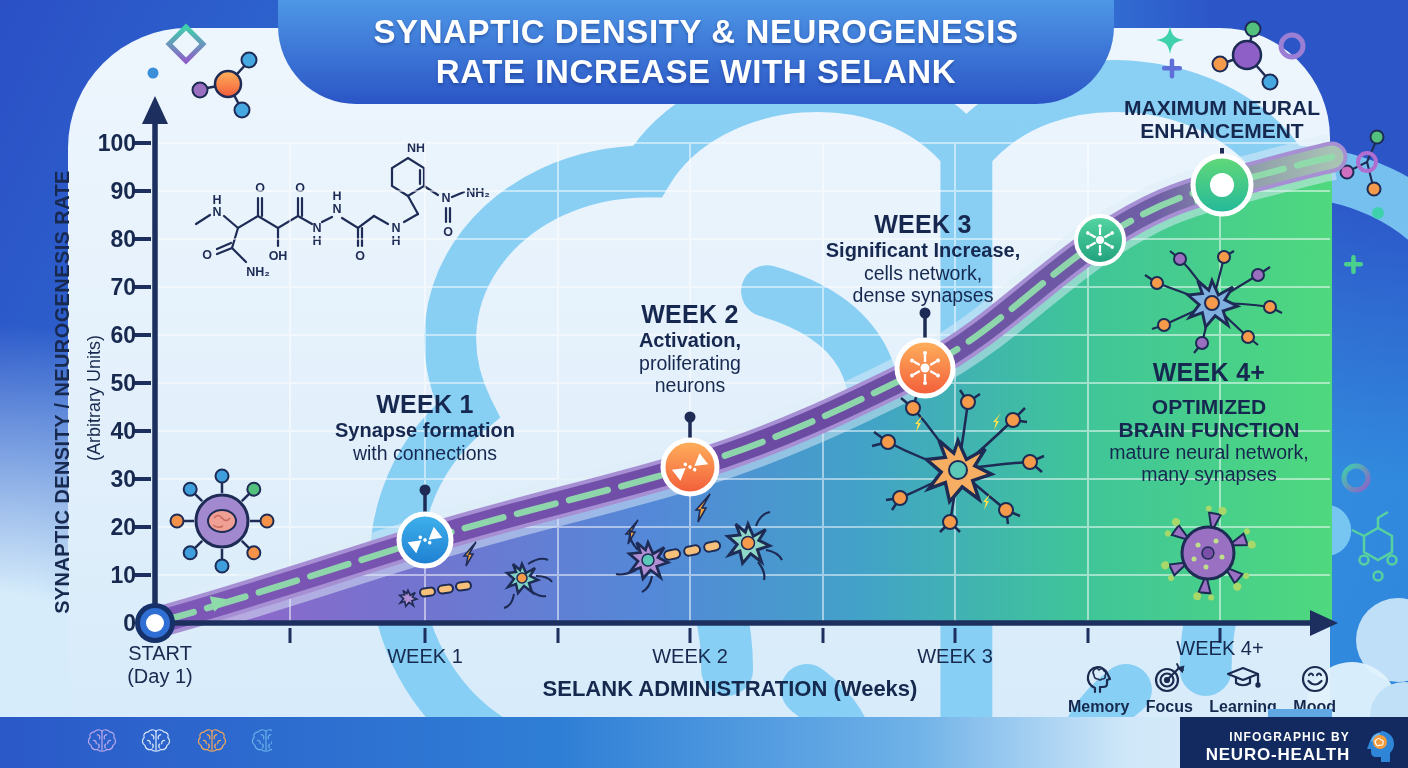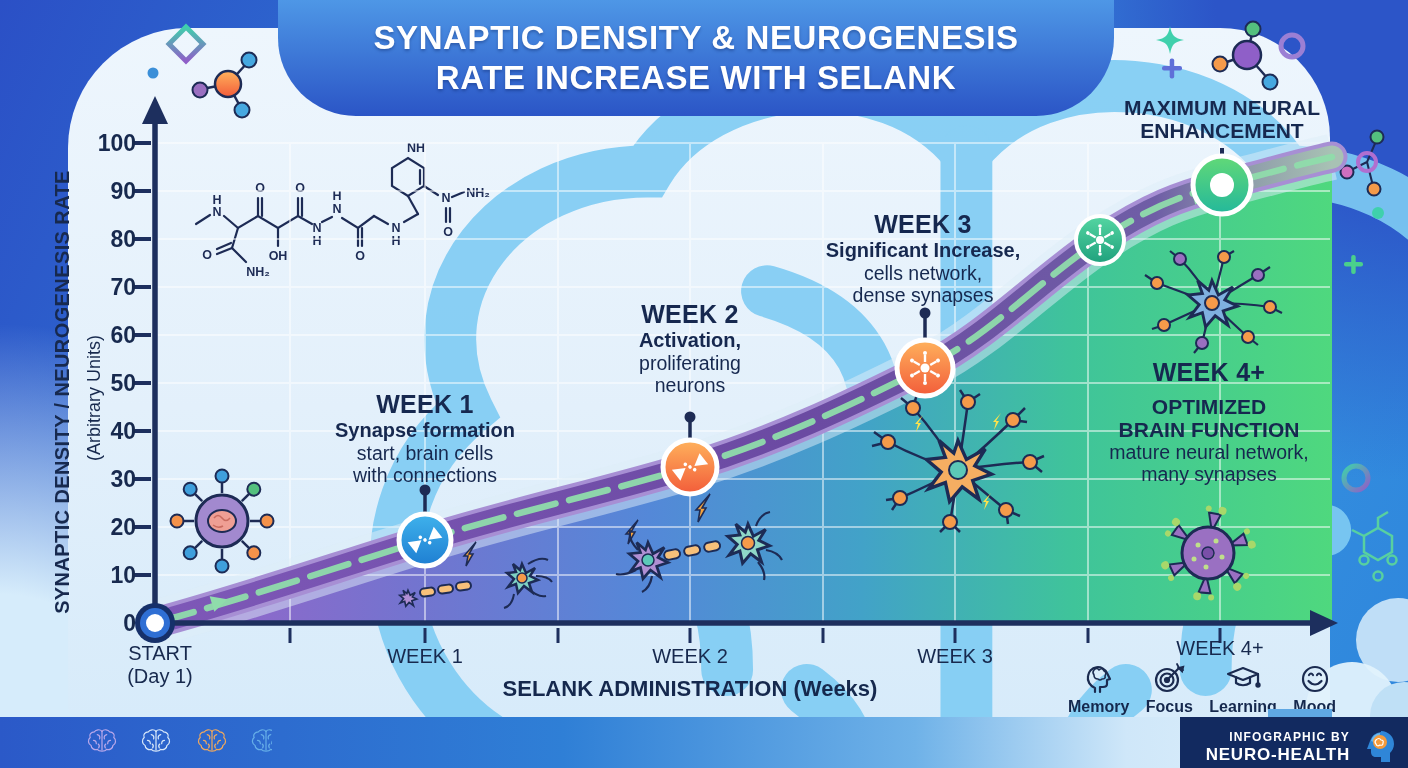--- a/index.html
+++ b/index.html
@@ -5,21 +5,21 @@
   html,body{margin:0;padding:0;}
   .stage{position:relative;width:1408px;height:768px;overflow:hidden;
          font-family:"Liberation Sans",sans-serif;color:#17294e;
          background:linear-gradient(115deg,#2b50c6 0%,#2e6fd2 28%,#3b97e2 62%,#2e86dc 100%);}
   .bg-overlay{position:absolute;inset:0;pointer-events:none;
          background:radial-gradient(circle at 0% 96%, #d6ecfb 0 9%, rgba(214,236,251,0) 26%),
                     radial-gradient(circle at 100% 0%, #2c55c8 0 12%, rgba(44,85,200,0) 30%);}
   .panel{position:absolute;left:68px;top:28px;width:1262px;height:689px;
          background:linear-gradient(180deg,#eef6fd 0%,#e3f0fb 55%,#d7ebfa 100%);
          border-radius:120px 110px 10px 10px;}
-  .banner{position:absolute;left:278px;top:0;width:836px;height:116px;z-index:3;
+  .banner{position:absolute;left:278px;top:0;width:836px;height:104px;z-index:3;
          background:linear-gradient(180deg,#4e97e6,#2b55c6);
          border-radius:0 0 78px 78px;display:flex;flex-direction:column;
          justify-content:center;align-items:center;}
   .banner .t{color:#ffffff;font-weight:700;font-size:33px;line-height:40px;letter-spacing:.6px;
          text-shadow:0 2px 3px rgba(10,30,90,.35);white-space:nowrap;}
   .chart-svg{position:absolute;inset:0;z-index:2;}
   .overlays{position:absolute;inset:0;z-index:4;pointer-events:none;}
   .ytick{position:absolute;left:74px;width:62px;text-align:right;
          font-size:23px;font-weight:700;color:#17294e;}
   .xtick{position:absolute;text-align:center;font-size:20px;font-weight:400;color:#17294e;}
@@ -545,26 +545,25 @@
 
     <div class="xtick" style="left:100px;top:642px;width:120px;">
       <div>START</div>
       <div>(Day 1)</div>
     </div>
     <div class="xtick" style="left:345px;top:645px;width:160px;">WEEK 1</div>
     <div class="xtick" style="left:610px;top:645px;width:160px;">WEEK 2</div>
     <div class="xtick" style="left:875px;top:645px;width:160px;">WEEK 3</div>
     <div class="xtick" style="left:1140px;top:637px;width:160px;">WEEK 4+</div>
 
-    <div class="axis-label" style="left:420px;top:676px;width:540px;">SELANK ADMINISTRATION (Weeks)</div>
+    <div class="axis-label" style="left:460px;top:676px;width:540px;">SELANK ADMINISTRATION (Weeks)</div>
 
     <div class="ann" style="left:295px;top:390px;width:260px;">
       <div class="ann-title">WEEK 1</div>
       <div class="ann-bold">Synapse formation</div>
-      <div class="ann-reg">start, brain cells</div>
       <div class="ann-reg">with connections</div>
     </div>
     <div class="ann" style="left:590px;top:300px;width:200px;">
       <div class="ann-title">WEEK 2</div>
       <div class="ann-bold">Activation,</div>
       <div class="ann-reg">proliferating</div>
       <div class="ann-reg">neurons</div>
     </div>
     <div class="ann" style="left:792px;top:210px;width:262px;">
       <div class="ann-title">WEEK 3</div>

